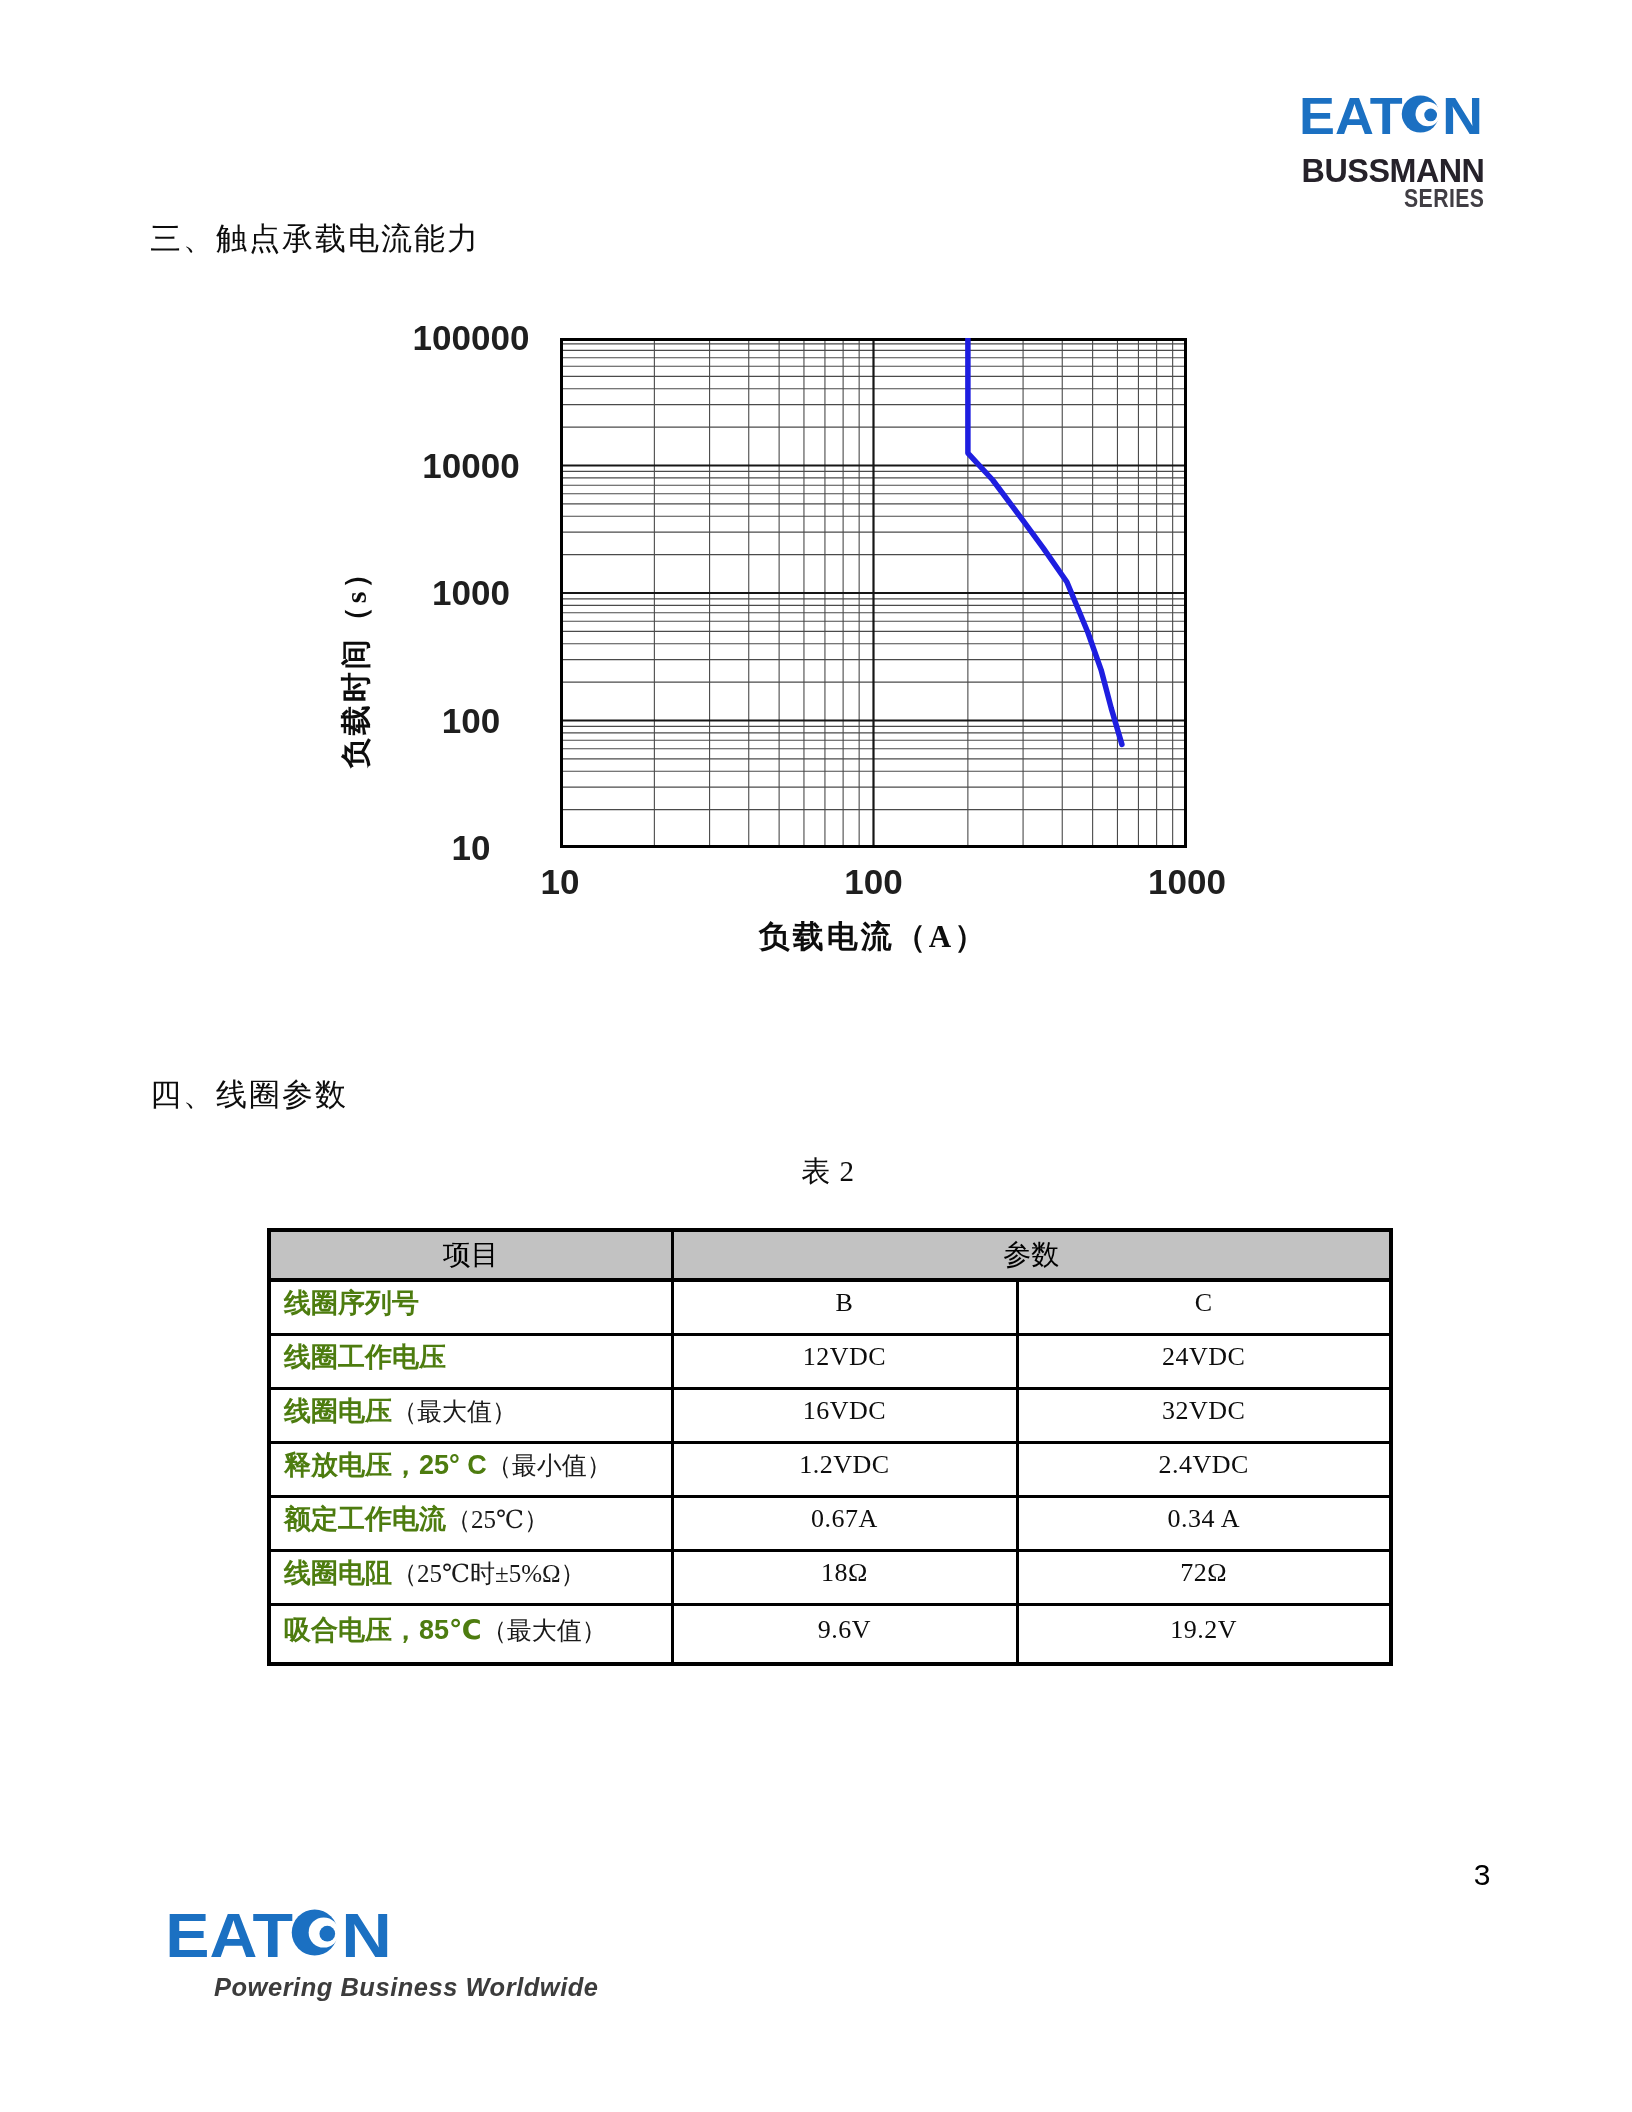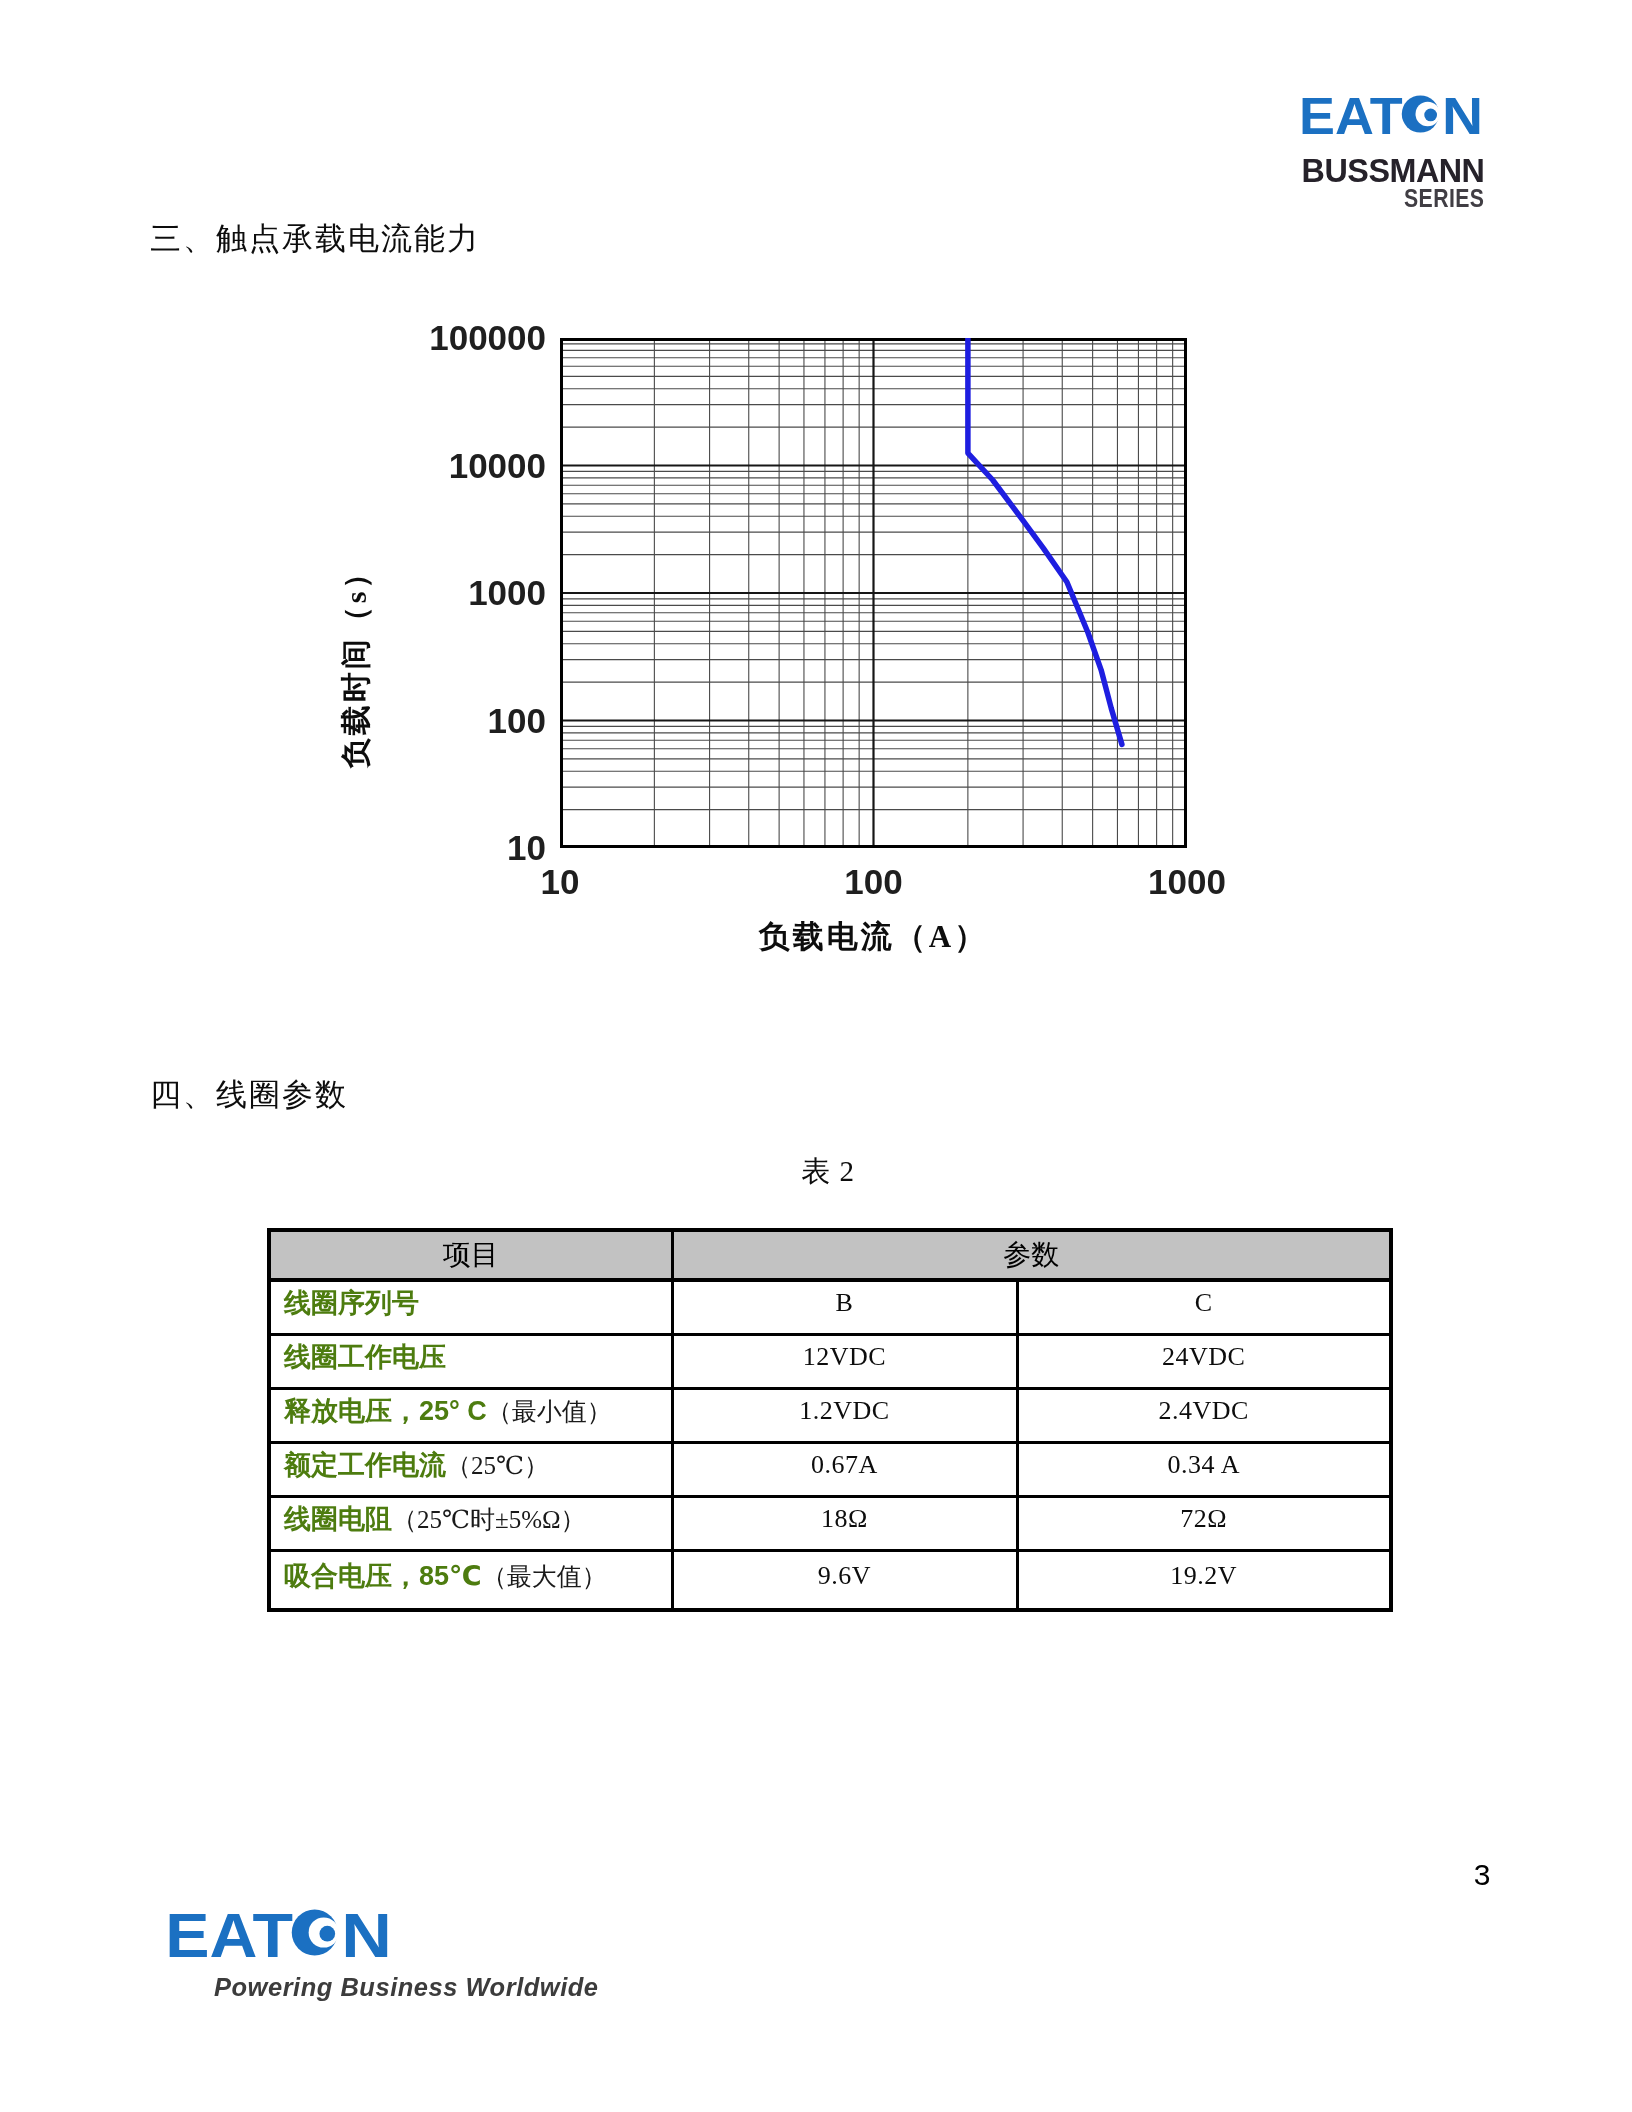--- a/index.html
+++ b/index.html
@@ -31,21 +31,21 @@
   #heading-coil{top:1074px;}
   .table-caption{
     position:absolute;left:267px;width:1122px;top:1152px;text-align:center;
     font-size:29px;color:#0d0d0d;letter-spacing:1px;
   }
 
   
   #chart{position:absolute;left:330px;top:320px;width:940px;height:680px;}
   #plot-svg{position:absolute;left:230px;top:18px;width:627px;height:510px;}
   .y-tick{
-    position:absolute;width:150px;left:66px;text-align:right;line-height:40px;
+    position:absolute;width:150px;left:66px;text-align:center;line-height:40px;
     font-family:"Liberation Sans","DejaVu Sans",sans-serif;font-weight:600;
     font-size:35px;color:#1f1f1f;
   }
   .x-tick{
     position:absolute;width:140px;text-align:center;line-height:40px;
     font-family:"Liberation Sans","DejaVu Sans",sans-serif;font-weight:600;
     font-size:35px;color:#1f1f1f;
   }
   .x-axis-title{
     position:absolute;left:230px;width:627px;top:596px;text-align:center;
@@ -215,20 +215,25 @@
           <td class="c-item"><span class="item-bold">线圈序列号</span></td>
           <td class="c-val">B</td>
           <td class="c-val">C</td>
         </tr>
         <tr>
           <td class="c-item"><span class="item-bold">线圈工作电压</span></td>
           <td class="c-val">12VDC</td>
           <td class="c-val">24VDC</td>
         </tr>
         <tr>
+          <td class="c-item"><span class="item-bold">线圈电压</span><span class="item-note">（最大值）</span></td>
+          <td class="c-val">16VDC</td>
+          <td class="c-val">32VDC</td>
+        </tr>
+        <tr>
           <td class="c-item"><span class="item-bold">释放电压，25° C</span><span class="item-note">（最小值）</span></td>
           <td class="c-val">1.2VDC</td>
           <td class="c-val">2.4VDC</td>
         </tr>
         <tr>
           <td class="c-item"><span class="item-bold">额定工作电流</span><span class="item-note">（25℃）</span></td>
           <td class="c-val">0.67A</td>
           <td class="c-val">0.34 A</td>
         </tr>
         <tr>

